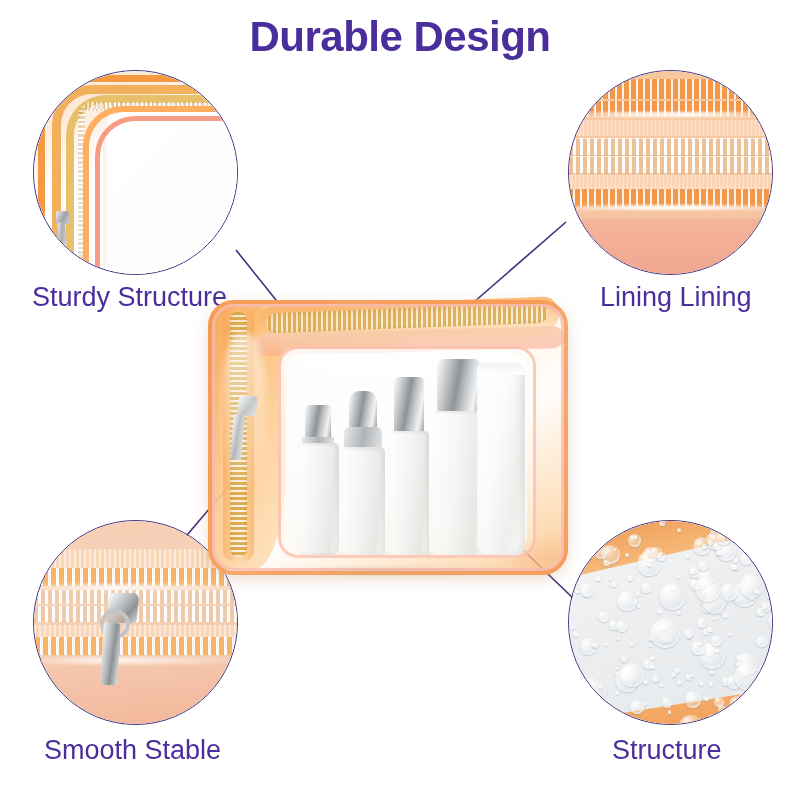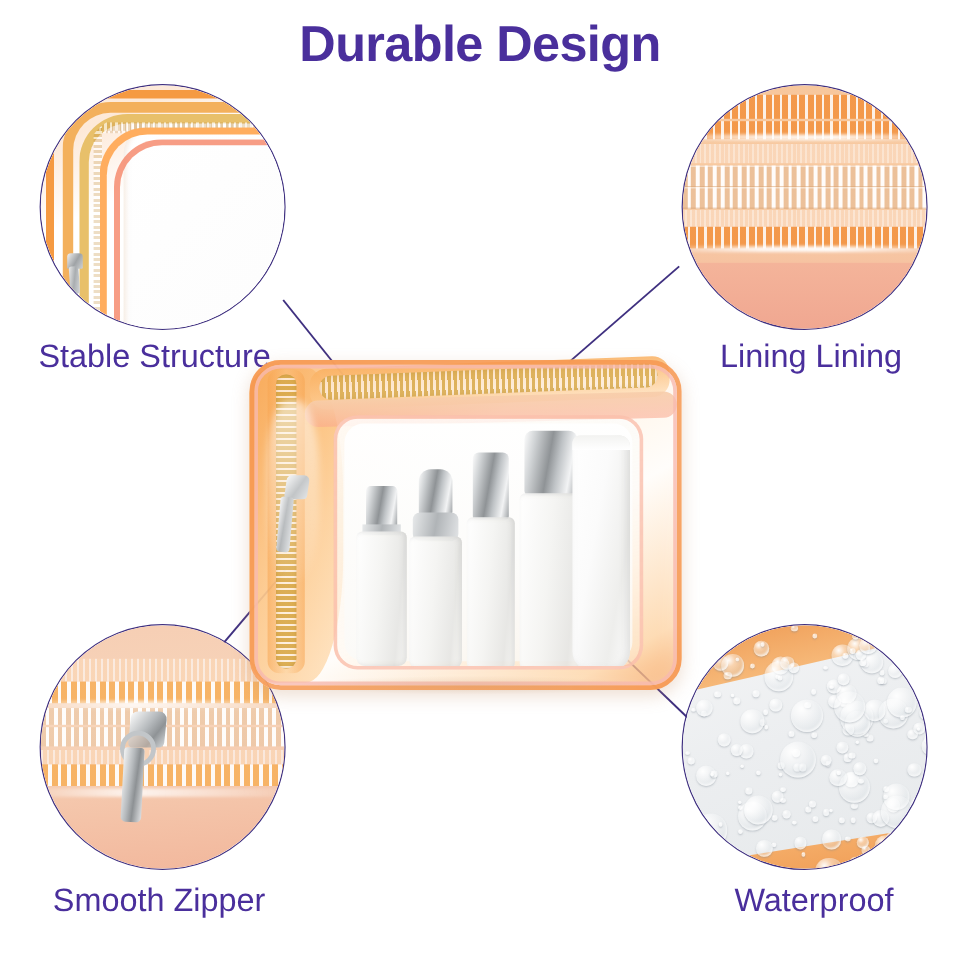--- a/index.html
+++ b/index.html
@@ -469,21 +469,21 @@
     <div class="tl-zip tl-z3"></div>
     <div class="tl-teeth"></div>
     <div class="tl-zip tl-z4"></div>
     <div class="tl-zip tl-z5"></div>
     <div class="tl-pull">
       <div class="slider"></div>
       <div class="tab"></div>
     </div>
   </div>
 </div>
-<div class="feat-label" id="label-tl">Stable Structure</div>
+<div class="feat-label" id="label-tl">Sturdy Structure</div>
 
 <div class="circle" id="circle-tr">
   <div class="circle-inner">
     <div class="tr-bg"></div>
     <div class="tr-band band-weave" style="top:4%;height:10%"></div>
     <div class="tr-band band-weave" style="top:15%;height:7%"></div>
     <div class="tr-shine" style="top:20%"></div>
     <div class="tr-band band-plain" style="top:24%;height:8%"></div>
     <div class="tr-band band-coil" style="top:33%;height:8%"></div>
     <div class="tr-band band-coil" style="top:42%;height:8%"></div>
@@ -506,21 +506,21 @@
     <div class="bl-band bl-tape" style="top:51%;height:6%"></div>
     <div class="bl-band bl-teeth" style="top:57%;height:9%"></div>
     <div class="bl-gloss" style="top:67%"></div>
     <div class="bl-slider">
       <div class="body"></div>
       <div class="ring"></div>
       <div class="tab"></div>
     </div>
   </div>
 </div>
-<div class="feat-label" id="label-bl">Smooth Zipper</div>
+<div class="feat-label" id="label-bl">Smooth Stable</div>
 
 <div class="circle" id="circle-br">
   <div class="circle-inner">
     <div class="br-bg"></div>
     <div class="br-orange-t"></div>
     <div class="br-orange-b"></div>
     <div id="droplets">
         <div class="drop" style="left: 85.2347%; top: 90.7623%; width: 13.6547px; height: 13.6547px;"></div>
         <div class="drop" style="left: 70.8028%; top: 47.0919%; width: 3.73574px; height: 3.73574px;"></div>
         <div class="drop" style="left: 57.5397%; top: 75.5442%; width: 5.23367px; height: 5.23367px;"></div>
@@ -690,21 +690,21 @@
         <div class="drop" style="left: 92.3239%; top: 56.5207%; width: 11.4528px; height: 11.4528px;"></div>
         <div class="drop" style="left: 72.5185%; top: 4.71668%; width: 14.8231px; height: 14.8231px;"></div>
         <div class="drop" style="left: 97.8458%; top: 46.0125%; width: 14.7172px; height: 14.7172px;"></div>
         <div class="drop" style="left: 19.751%; top: 48.7961%; width: 9.58308px; height: 9.58308px;"></div>
         <div class="drop" style="left: 40%; top: 48%; width: 30px; height: 30px;"></div>
         <div class="drop" style="left: 62%; top: 27%; width: 26px; height: 26px;"></div>
         <div class="drop" style="left: 25%; top: 70%; width: 24px; height: 24px;"></div>
       </div>
   </div>
 </div>
-<div class="feat-label" id="label-br">Waterproof</div>
+<div class="feat-label" id="label-br">Structure</div>
 
 <div id="product">
   <div class="bag-shell"></div>
   <div class="bag-side"></div>
   <div class="side-zip-edge"></div>
   <div class="side-zip"></div>
   <div class="side-pull">
     <div class="sbody"></div>
     <div class="stab"></div>
   </div>

